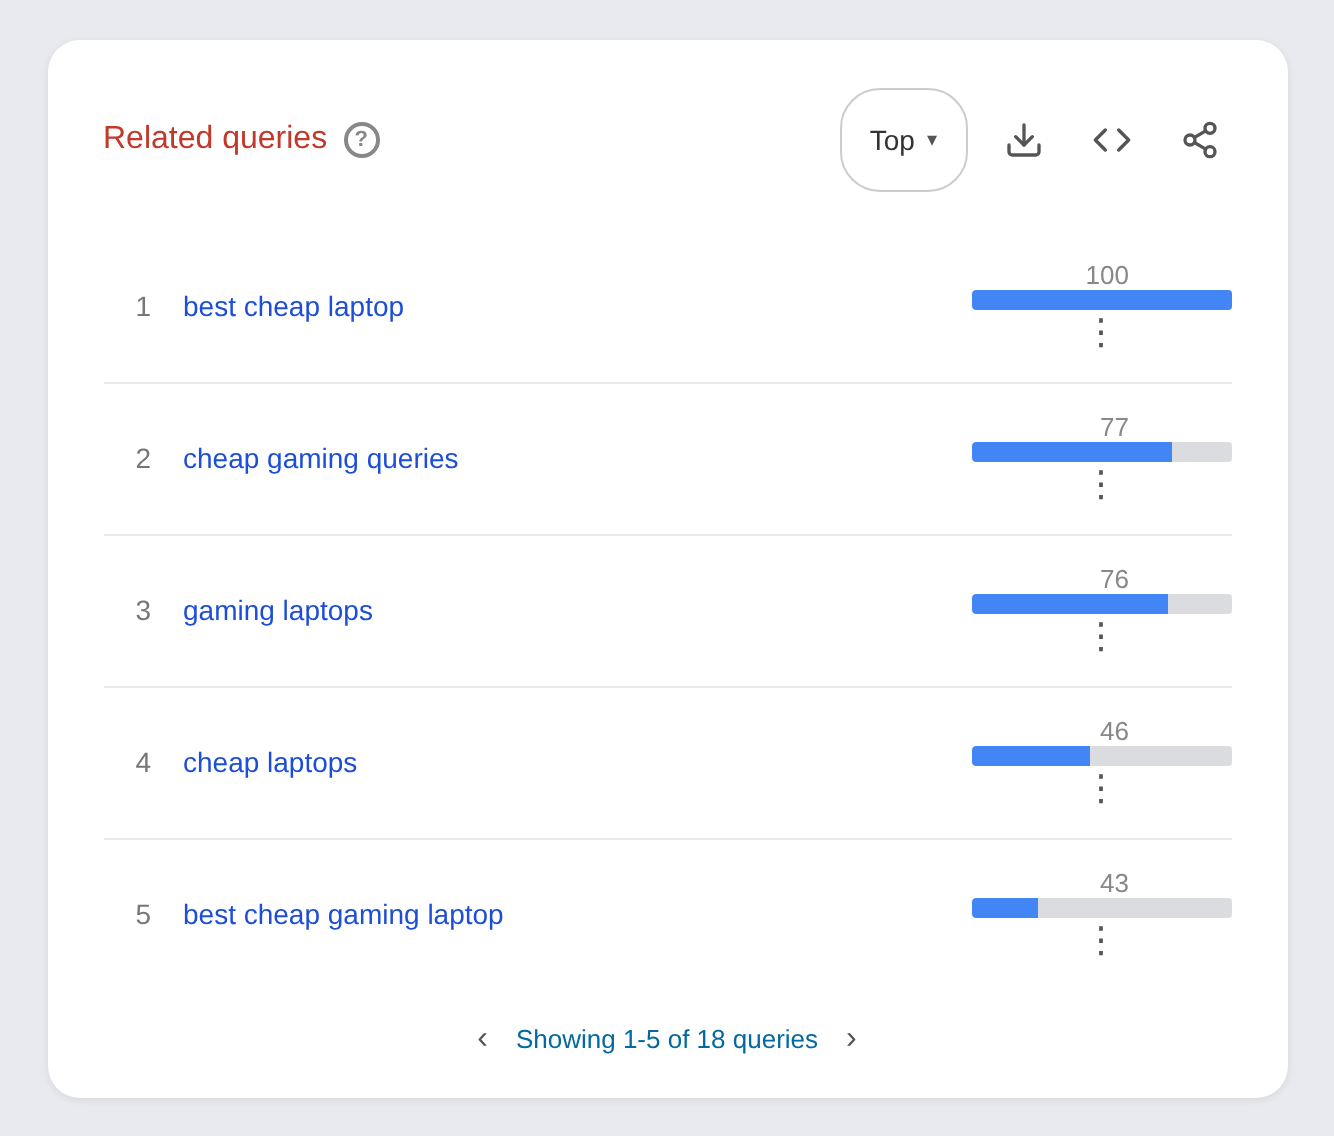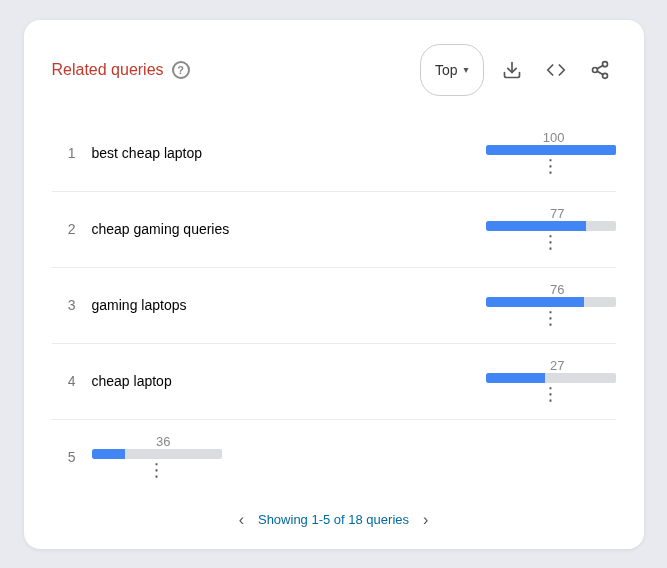--- a/index.html
+++ b/index.html
@@ -99,21 +99,21 @@
       color: #777;
       font-size: 14px;
       width: 24px;
       flex-shrink: 0;
       text-align: right;
       margin-right: 16px;
     }
     .row-label {
       flex: 1;
       font-size: 14px;
-      color: #000000;
+      color: #1d4ed8;
     }
     .row-right {
       display: flex;
       align-items: center;
       flex-direction: column;
     }
     .row-value {
       color: #888;
       font-size: 13px;
       width: 28px;
@@ -233,33 +233,34 @@
       <div class="row-right">
         <span class="row-value">76</span>
         <div class="bar-track">
           <div class="bar-fill" style="width:76%"></div>
         </div>
         <div class="row-menu">⋮</div>
       </div>
     </div>
       <div class="row">
       <span class="row-num">4</span>
-      <span class="row-label">cheap laptop</span>
-      <div class="row-right">
-        <span class="row-value">27</span>
+      <span class="row-label">cheap laptops</span>
+      <div class="row-right">
+        <span class="row-value">46</span>
         <div class="bar-track">
           <div class="bar-fill" style="width:46%"></div>
         </div>
         <div class="row-menu">⋮</div>
       </div>
     </div>
       <div class="row">
       <span class="row-num">5</span>
-      <div class="row-right">
-        <span class="row-value">36</span>
+      <span class="row-label">best cheap gaming laptop</span>
+      <div class="row-right">
+        <span class="row-value">43</span>
         <div class="bar-track">
           <div class="bar-fill" style="width:26%"></div>
         </div>
         <div class="row-menu">⋮</div>
       </div>
     </div>
     </div>
 
   <div class="pagination">
     <span class="pagination-arrow">‹</span>

